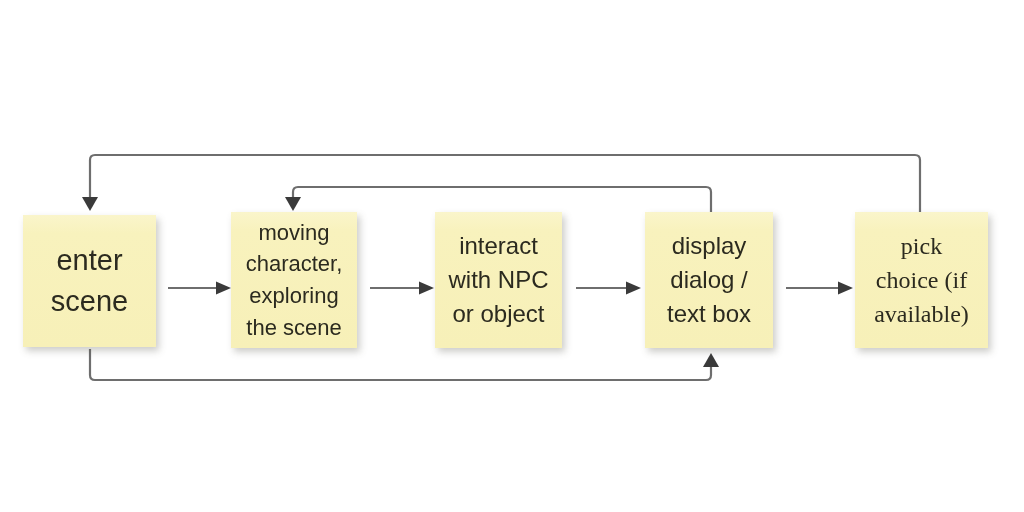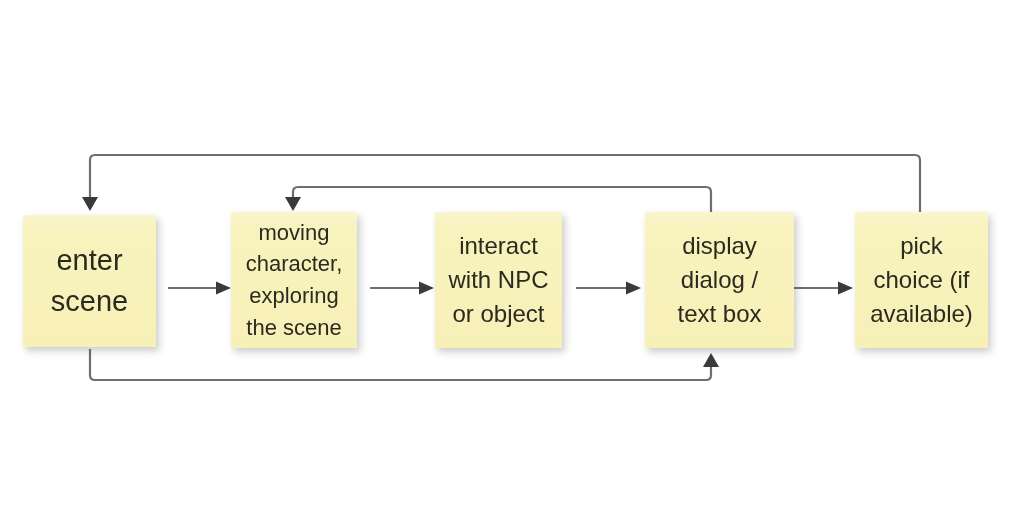--- a/index.html
+++ b/index.html
@@ -123,25 +123,25 @@
 exploring
 the scene</span>
   </div>
 
   <div class="node node-med" style="left:435px; top:212px; width:127px; height:136px;">
     <span class="label">interact
 with NPC
 or object</span>
   </div>
 
-  <div class="node node-med" style="left:645px; top:212px; width:149px; height:136px;">
+  <div class="node node-med" style="left:645px; top:212px; width:128px; height:136px;">
     <span class="label">display
 dialog /
 text box</span>
   </div>
 
-  <div class="node node-med" style="left:855px; top:212px; width:133px; height:136px;">
+  <div class="node node-med" style="left:855px; top:212px; width:133px; height:136px;font-family:Liberation Serif, serif;">
     <span class="label">pick
 choice (if
 available)</span>
   </div>
 
 </div>
 
 </body></html>

